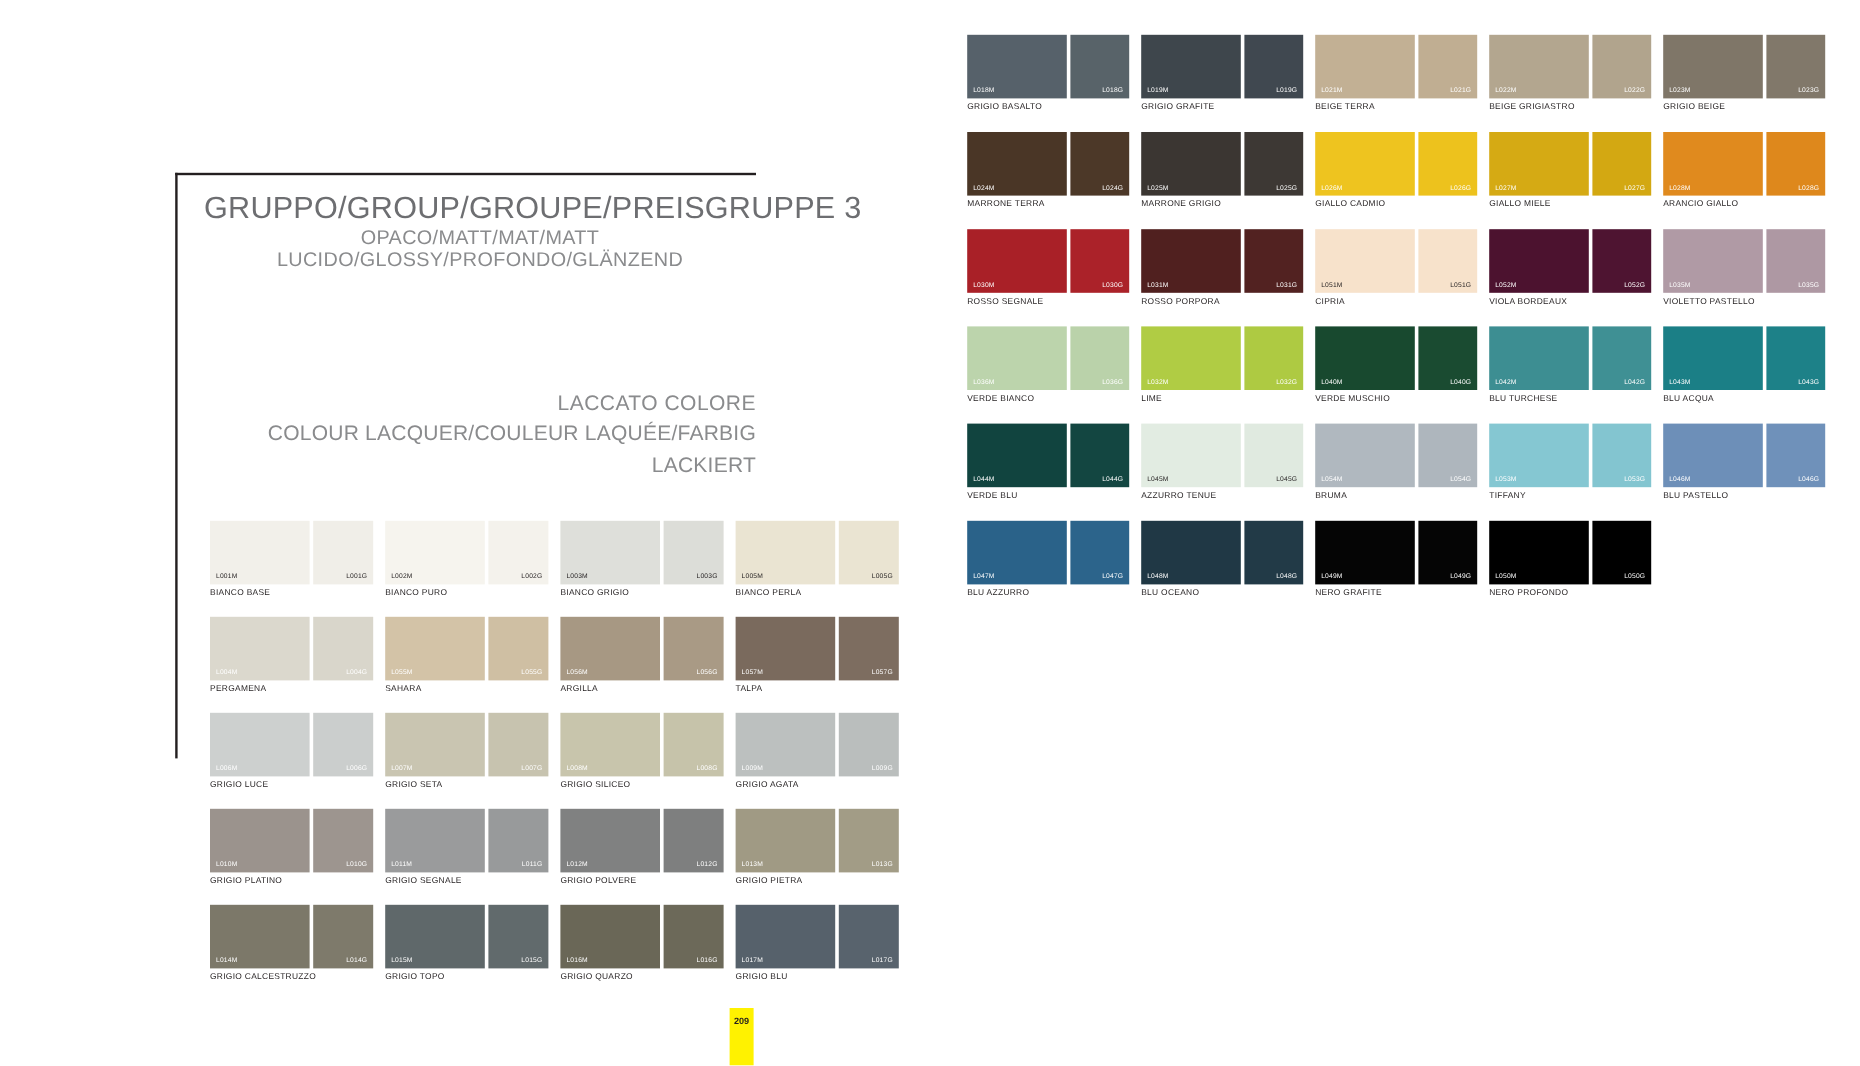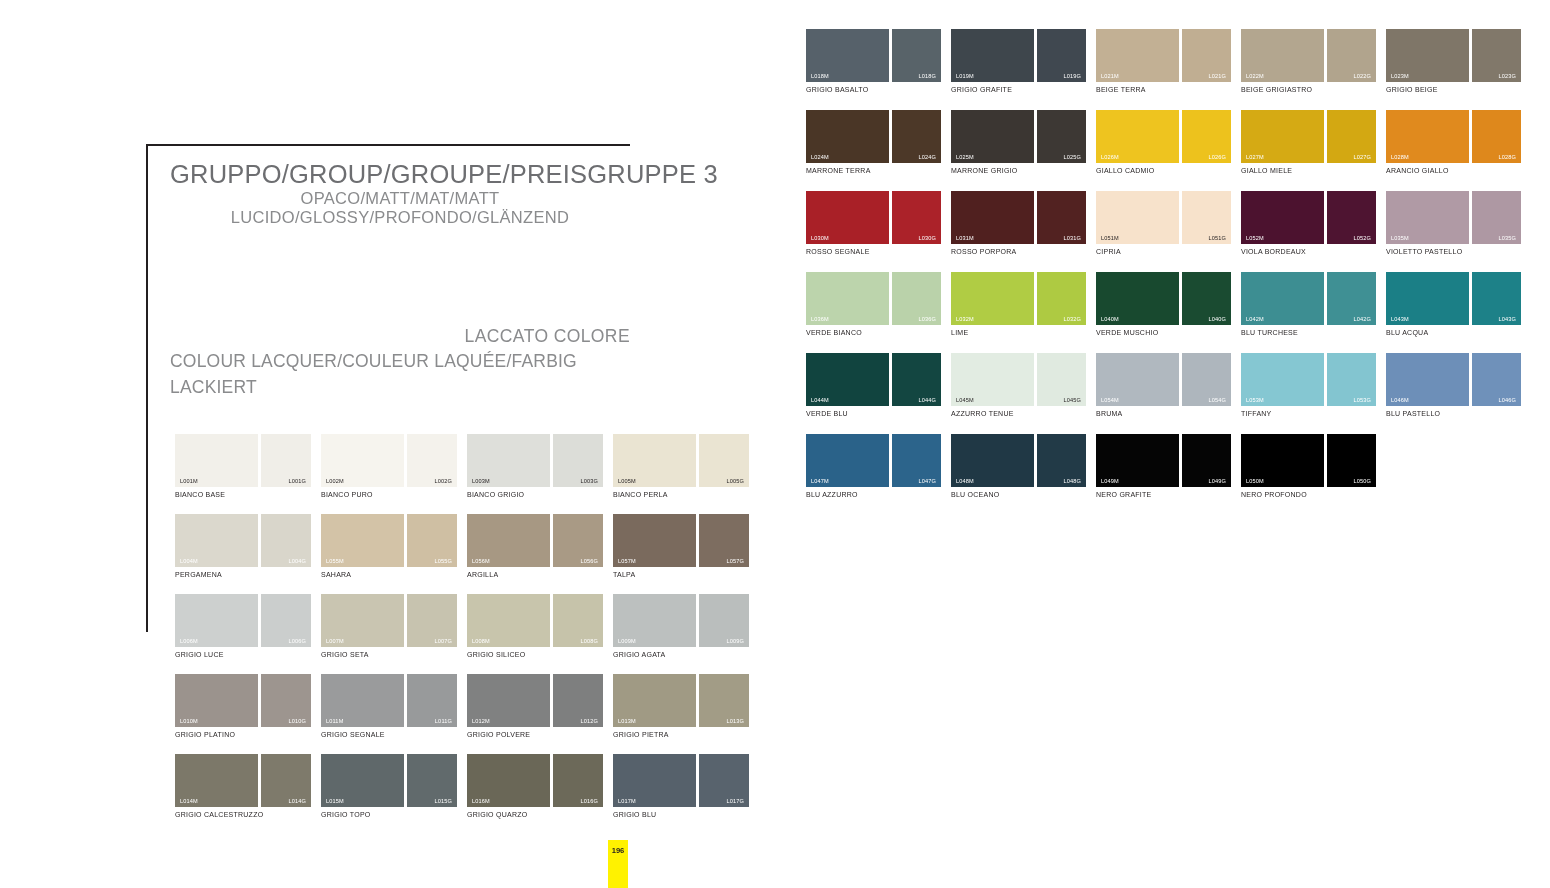--- a/index.html
+++ b/index.html
@@ -33,21 +33,21 @@
     font-size: 16.5px; letter-spacing: .3px; color: #8a8b8d;
     text-align: center; line-height: 1.25; white-space: nowrap;
     margin-top: -1px;
   }
   .sub-block { position: absolute; left: 170px; top: 312px; width: 460px; margin-top: 12px; }
   .s-line1 {
     font-size: 17.5px; color: #8a8b8d; text-align: right;
     letter-spacing: .4px; line-height: 1.45;
   }
   .s-line2 {
-    font-size: 17.5px; color: #8a8b8d; 
+    font-size: 17.5px; color: #8a8b8d; text-align: right;
     letter-spacing: .2px; line-height: 1.45;
   }
 
   
   .grid { position: absolute; }
   .cell { position: absolute; }
 
   .pair { position: relative; display: flex; align-items: flex-start; }
   .sw-m { position: relative; height: 53px; }
   .sw-g { position: relative; height: 53px; margin-left: 3px; }
@@ -318,21 +318,21 @@
             </div>
             <div class="sw-g" style="width: 50px; height: 53px; background: rgb(88, 99, 109);">
               <span class="code light">L017G</span>
             </div>
           </div>
           <div class="cname">GRIGIO BLU</div>
         </div>
       </div>
 
     <div class="tab-left">
-      <span class="num">196</span>
+      <span class="num">209</span>
     </div>
   </div>
 
   <div id="right-page">
 
     <div class="grid" id="right-grid">
         <div class="cell" style="left: 31px; top: 29px;">
           <div class="pair">
             <div class="sw-m" style="width: 83px; height: 53px; background: rgb(86, 97, 106);">
               <span class="code light">L018M</span>

